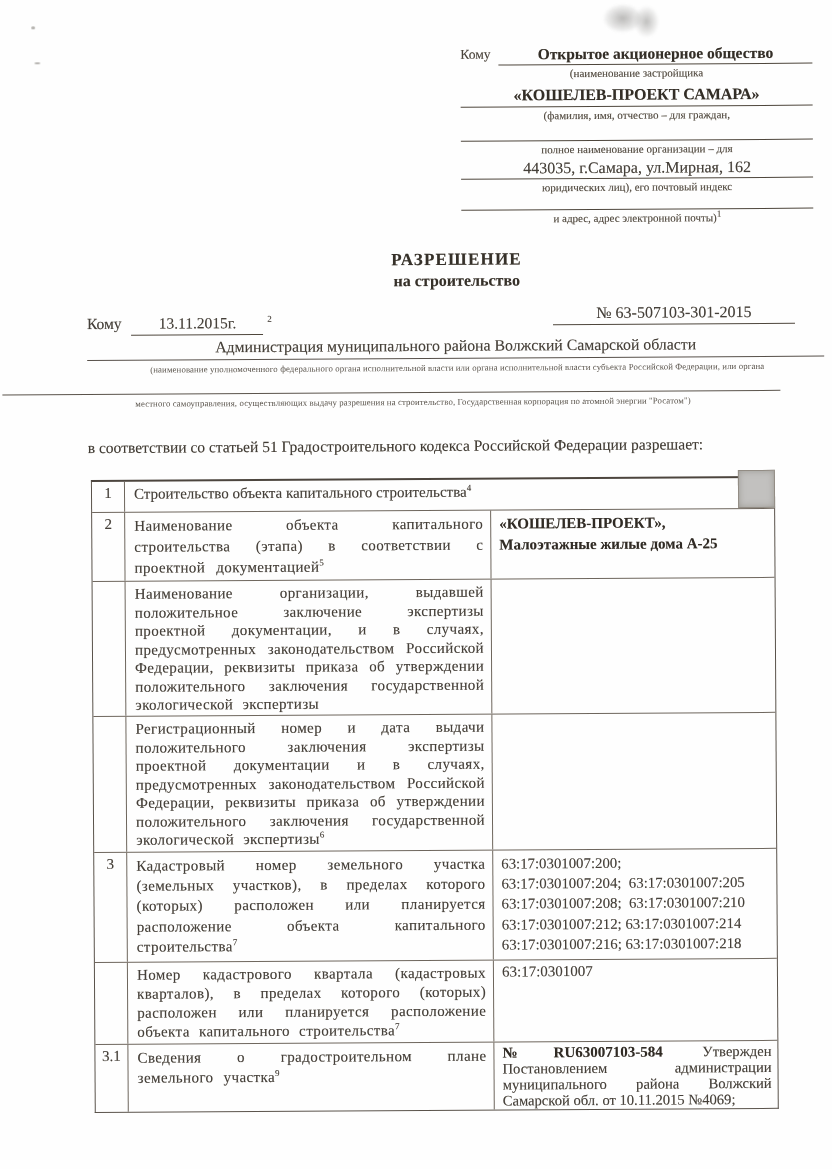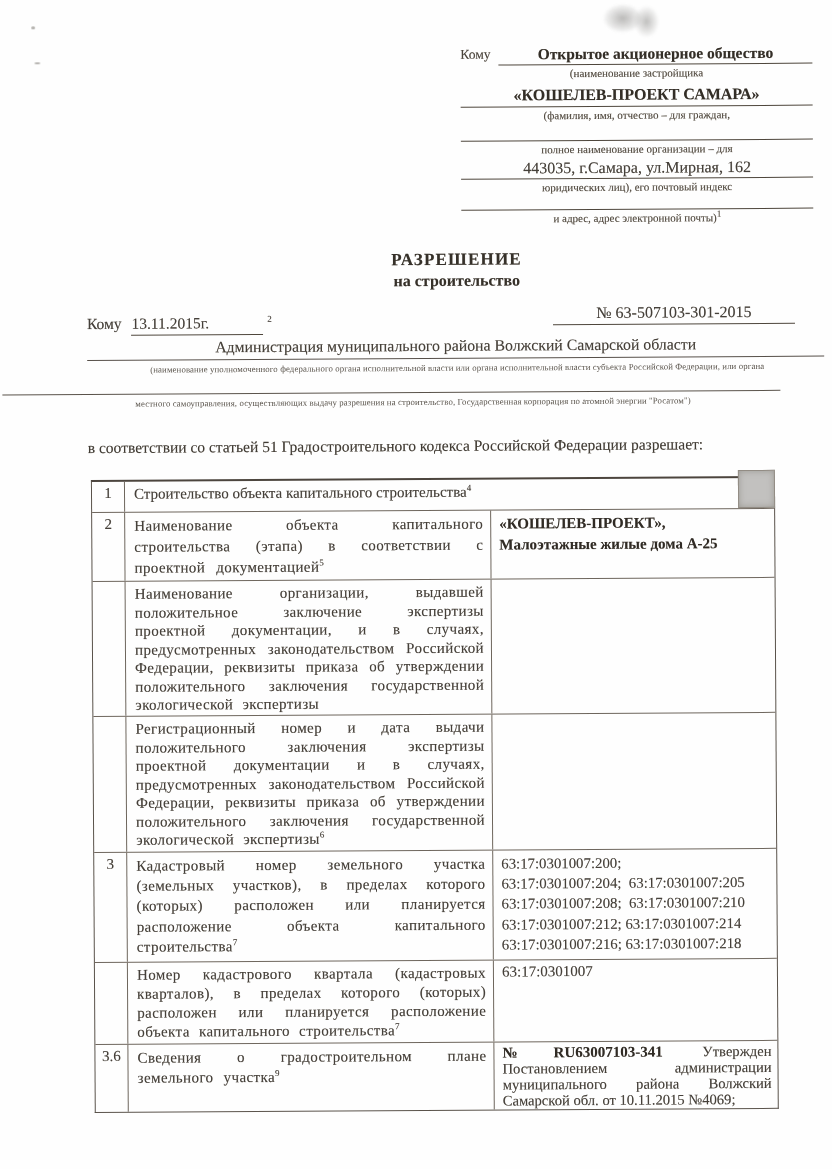--- a/index.html
+++ b/index.html
@@ -41,21 +41,21 @@
             padding-bottom:1px; margin-top:1px; }
   sup.fn { font-size:9px; vertical-align:super; line-height:0; }
 
   
   .title { position:absolute; top:250px; left:85px; width:740px; text-align:center; font-weight:bold; color:#36312a; }
   .title-1 { font-size:17px; letter-spacing:1.2px; }
   .title-2 { font-size:16px; margin-top:2px; }
 
   
   .dateline { position:absolute; top:313px; left:85px; width:740px; font-size:15.5px; }
-  .date-underline { display:inline-block; width:132px; 
+  .date-underline { display:inline-block; width:132px; text-align:center;
                     border-bottom:1.4px solid #4e463c; padding-bottom:2px; margin-left:6px; }
   .doc-number { position:absolute; left:466px; top:-8px; width:242px; text-align:center;
                 border-bottom:1.4px solid #4e463c; padding-bottom:2px; font-size:16px; }
 
   
   .authority { position:absolute; top:337px; left:85px; width:737px; text-align:center;
                font-size:15.8px; border-bottom:1.2px solid #57504a; padding-bottom:3px; color:#46413a; }
   .fineprint { position:absolute; font-size:8.8px; color:#59534b; text-align:center;
                letter-spacing:0.1px; text-shadow:none; }
   .fp1 { top:363px; left:92px; width:726px; }
@@ -182,20 +182,20 @@
         </div>
       </div>
 
       <div class="trow h-r3b">
         <div class="cell-num"></div>
         <div class="cell-left"><span>Номер кадастрового квартала (кадастровых кварталов), в пределах которого (которых) расположен или планируется расположение объекта капитального строительства</span><sup class="fn">7</sup></div>
         <div class="cell-right">63:17:0301007</div>
       </div>
 
       <div class="trow h-r31">
-        <div class="cell-num">3.6</div>
+        <div class="cell-num">3.1</div>
         <div class="cell-left"><span>Сведения о градостроительном плане земельного участка</span><sup class="fn">9</sup></div>
-        <div class="cell-right"><span class="bold-val">№RU63007103-341</span><span> Утвержден Постановлением администрации муниципального района Волжский Самарской обл. от 10.11.2015 №4069;</span></div>
+        <div class="cell-right"><span class="bold-val">№RU63007103-584</span><span> Утвержден Постановлением администрации муниципального района Волжский Самарской обл. от 10.11.2015 №4069;</span></div>
       </div>
 
     </div>
   </div>
 </div>
 
 </body></html>

